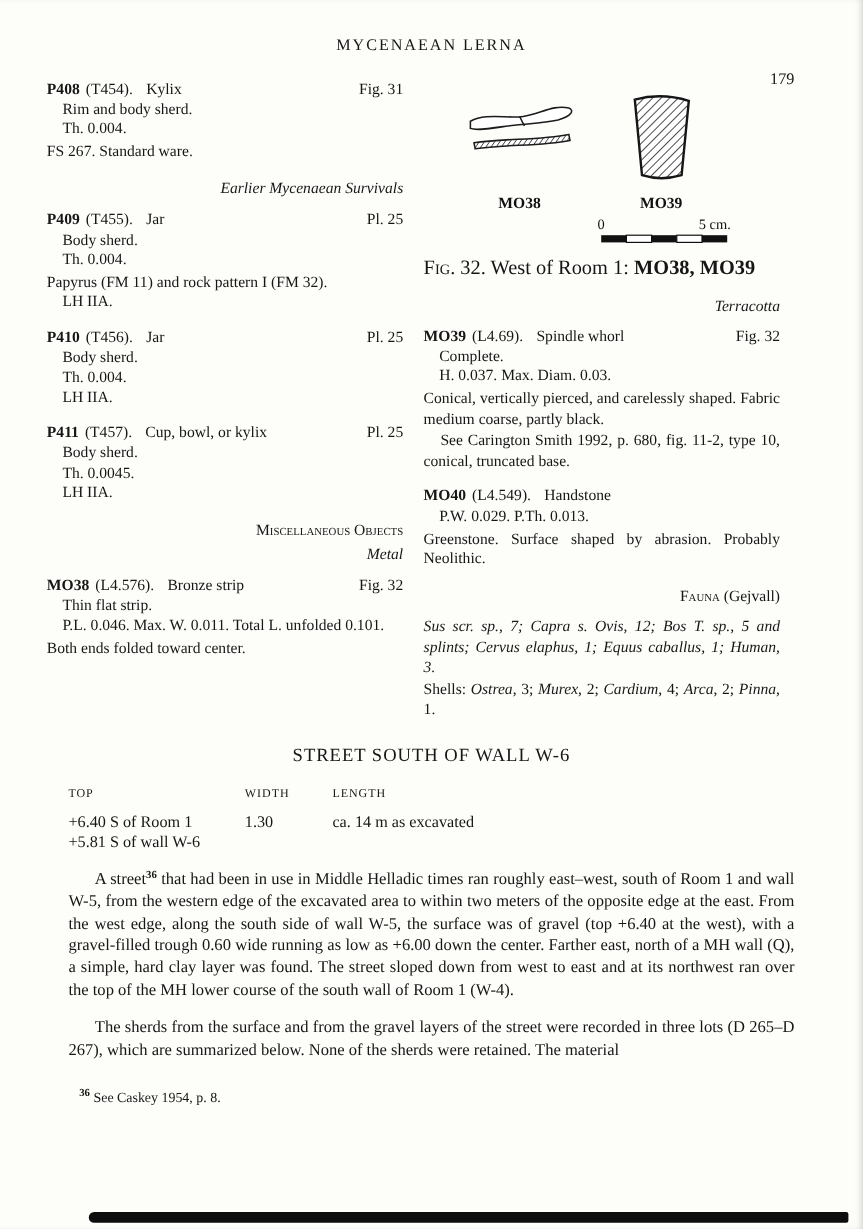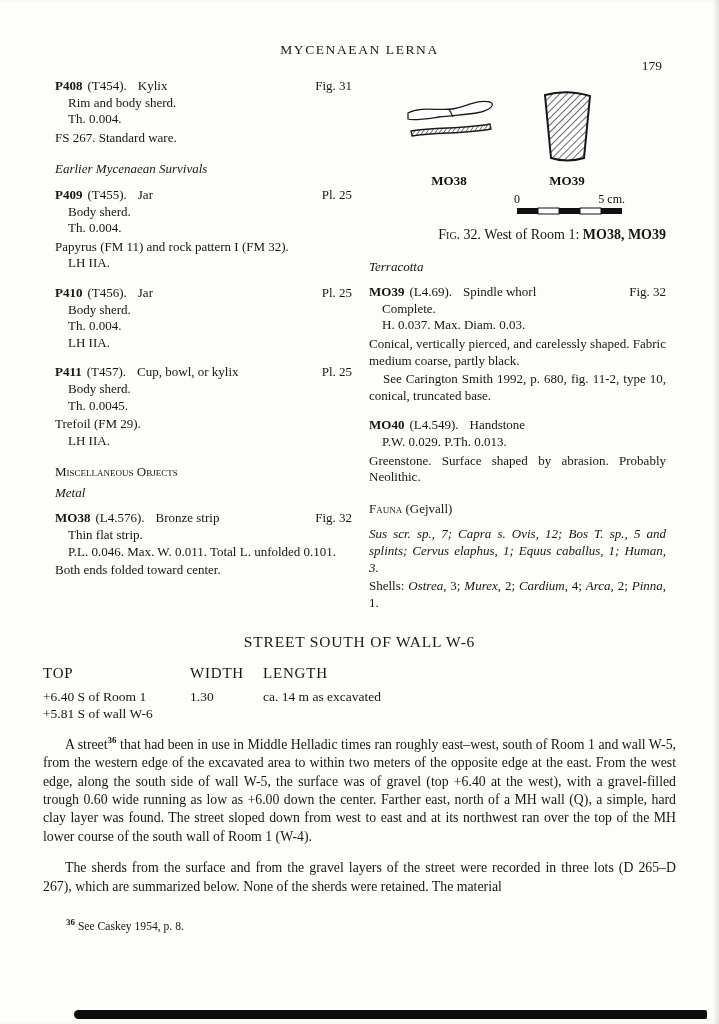--- a/index.html
+++ b/index.html
@@ -1,54 +1,54 @@
 <!DOCTYPE html>
 <html><head>
 <meta charset="utf-8">
 <style>
   html,body{margin:0;padding:0;}
   body{width:719px;height:1024px;background:#f2f1ec;font-family:"Liberation Serif","DejaVu Serif",serif;color:#161616;}
   .page{position:relative;width:719px;height:1024px;background:#fdfdfa;overflow:hidden;
         box-shadow:inset -4px 0 6px -3px rgba(0,0,0,0.18);}
   
-  .head-row{position:relative;padding-top:42px;text-align:center;font-size:13.5px;letter-spacing:1.6px;}
+  .head-row{position:relative;padding-top:30px;text-align:center;font-size:13.5px;letter-spacing:1.6px;}
   .page-number{position:absolute;top:58px;right:57px;letter-spacing:0;font-size:13.5px;}
   
-  .columns{display:flex;gap:17px;padding:0 55px;margin-top:20px;font-size:13px;line-height:16.6px;}
+  .columns{display:flex;gap:17px;padding:0 39px;margin-top:20px;font-size:13px;line-height:16.6px;}
   .col-left{width:297px;flex:none;}
   .col-right{width:297px;flex:none;}
   .entry{margin-bottom:13px;}
   .entry-head{display:flex;justify-content:space-between;}
   .entry-id{font-weight:bold;}
   .entry-num{margin-left:5px;}
   .entry-name{margin-left:11px;}
   .entry-ref{flex:none;padding-left:6px;}
   .line.ind{padding-left:13px;}
   .line.flush{margin-top:2px;}
   .just{text-align:justify;}
   .ti{text-indent:14px;}
-  .subhead{margin:15px 0 9px 0;}
+  .subhead{margin:15px 0 9px 0;text-align:right;}
   .italic{font-style:italic;}
   .sc{font-variant:small-caps;}
   
   .figure{margin:8px 0 4px 0;}
   .fig-svg{display:block;}
   .fig-label{font-family:"Liberation Serif","DejaVu Serif",serif;font-size:13px;font-weight:bold;fill:#111;}
   .scale-text{font-family:"Liberation Serif","DejaVu Serif",serif;font-size:12px;fill:#111;}
-  .fig-caption{text-align:right;font-size:14px;margin-top:5px;}
+  .fig-caption{text-align:left;font-size:17px;margin-top:5px;}
   
   .fauna{margin-top:4px;}
   .fauna p{margin:0 0 2px 0;}
   .fauna .species{font-style:italic;}
   
-  .street{padding:0 43px;margin-top:20px;}
+  .street{padding:0 57px;margin-top:20px;}
   .street-heading{margin:0;text-align:center;font-size:15.5px;font-weight:normal;letter-spacing:0.8px;}
   .intro{margin:15px 0 0 0;font-size:13.8px;line-height:18.4px;}
   table.meas{margin-top:14px;border-collapse:collapse;font-size:13.5px;line-height:17.5px;}
-  table.meas th{font-size:15px;font-weight:normal;letter-spacing:0.8px;text-align:left;padding:0 0 5px 0;}
+  table.meas th{font-size:10px;font-weight:normal;letter-spacing:0.8px;text-align:left;padding:0 0 5px 0;}
   table.meas td{padding:0;vertical-align:top;}
   table.meas .c1{width:147px;}
   table.meas .c2{width:73px;}
   .bodyp{margin:13px 0 0 0;font-size:13.8px;line-height:18.4px;}
   .bodyp.ti{text-indent:22px;}
   sup.fn{font-size:9px;line-height:0;vertical-align:super;font-weight:bold;}
   
   .footnote{padding:0 57px 0 66px;margin-top:24px;font-size:11.6px;}
   
   .scan-bar{position:absolute;left:74px;right:12px;bottom:5px;height:9px;background:#0d0d0d;
@@ -101,21 +101,20 @@
         <div class="line ind">LH IIA.</div>
       </div>
 
       <div class="entry">
         <div class="entry-head">
           <span><span class="entry-id">P411</span><span class="entry-num">(T457).</span><span class="entry-name">Cup, bowl, or kylix</span></span>
           <span class="entry-ref">Pl. 25</span>
         </div>
         <div class="line ind">Body sherd.</div>
         <div class="line ind">Th. 0.0045.</div>
-        <div class="line flush">Trefoil (FM 29).</div>
         <div class="line ind">LH IIA.</div>
       </div>
 
       <div class="subhead sc" style="margin-bottom:4px;">Miscellaneous Objects</div>
       <div class="subhead italic" style="margin-top:4px;">Metal</div>
 
       <div class="entry">
         <div class="entry-head">
           <span><span class="entry-id">MO38</span><span class="entry-num">(L4.576).</span><span class="entry-name">Bronze strip</span></span>
           <span class="entry-ref">Fig. 32</span>

